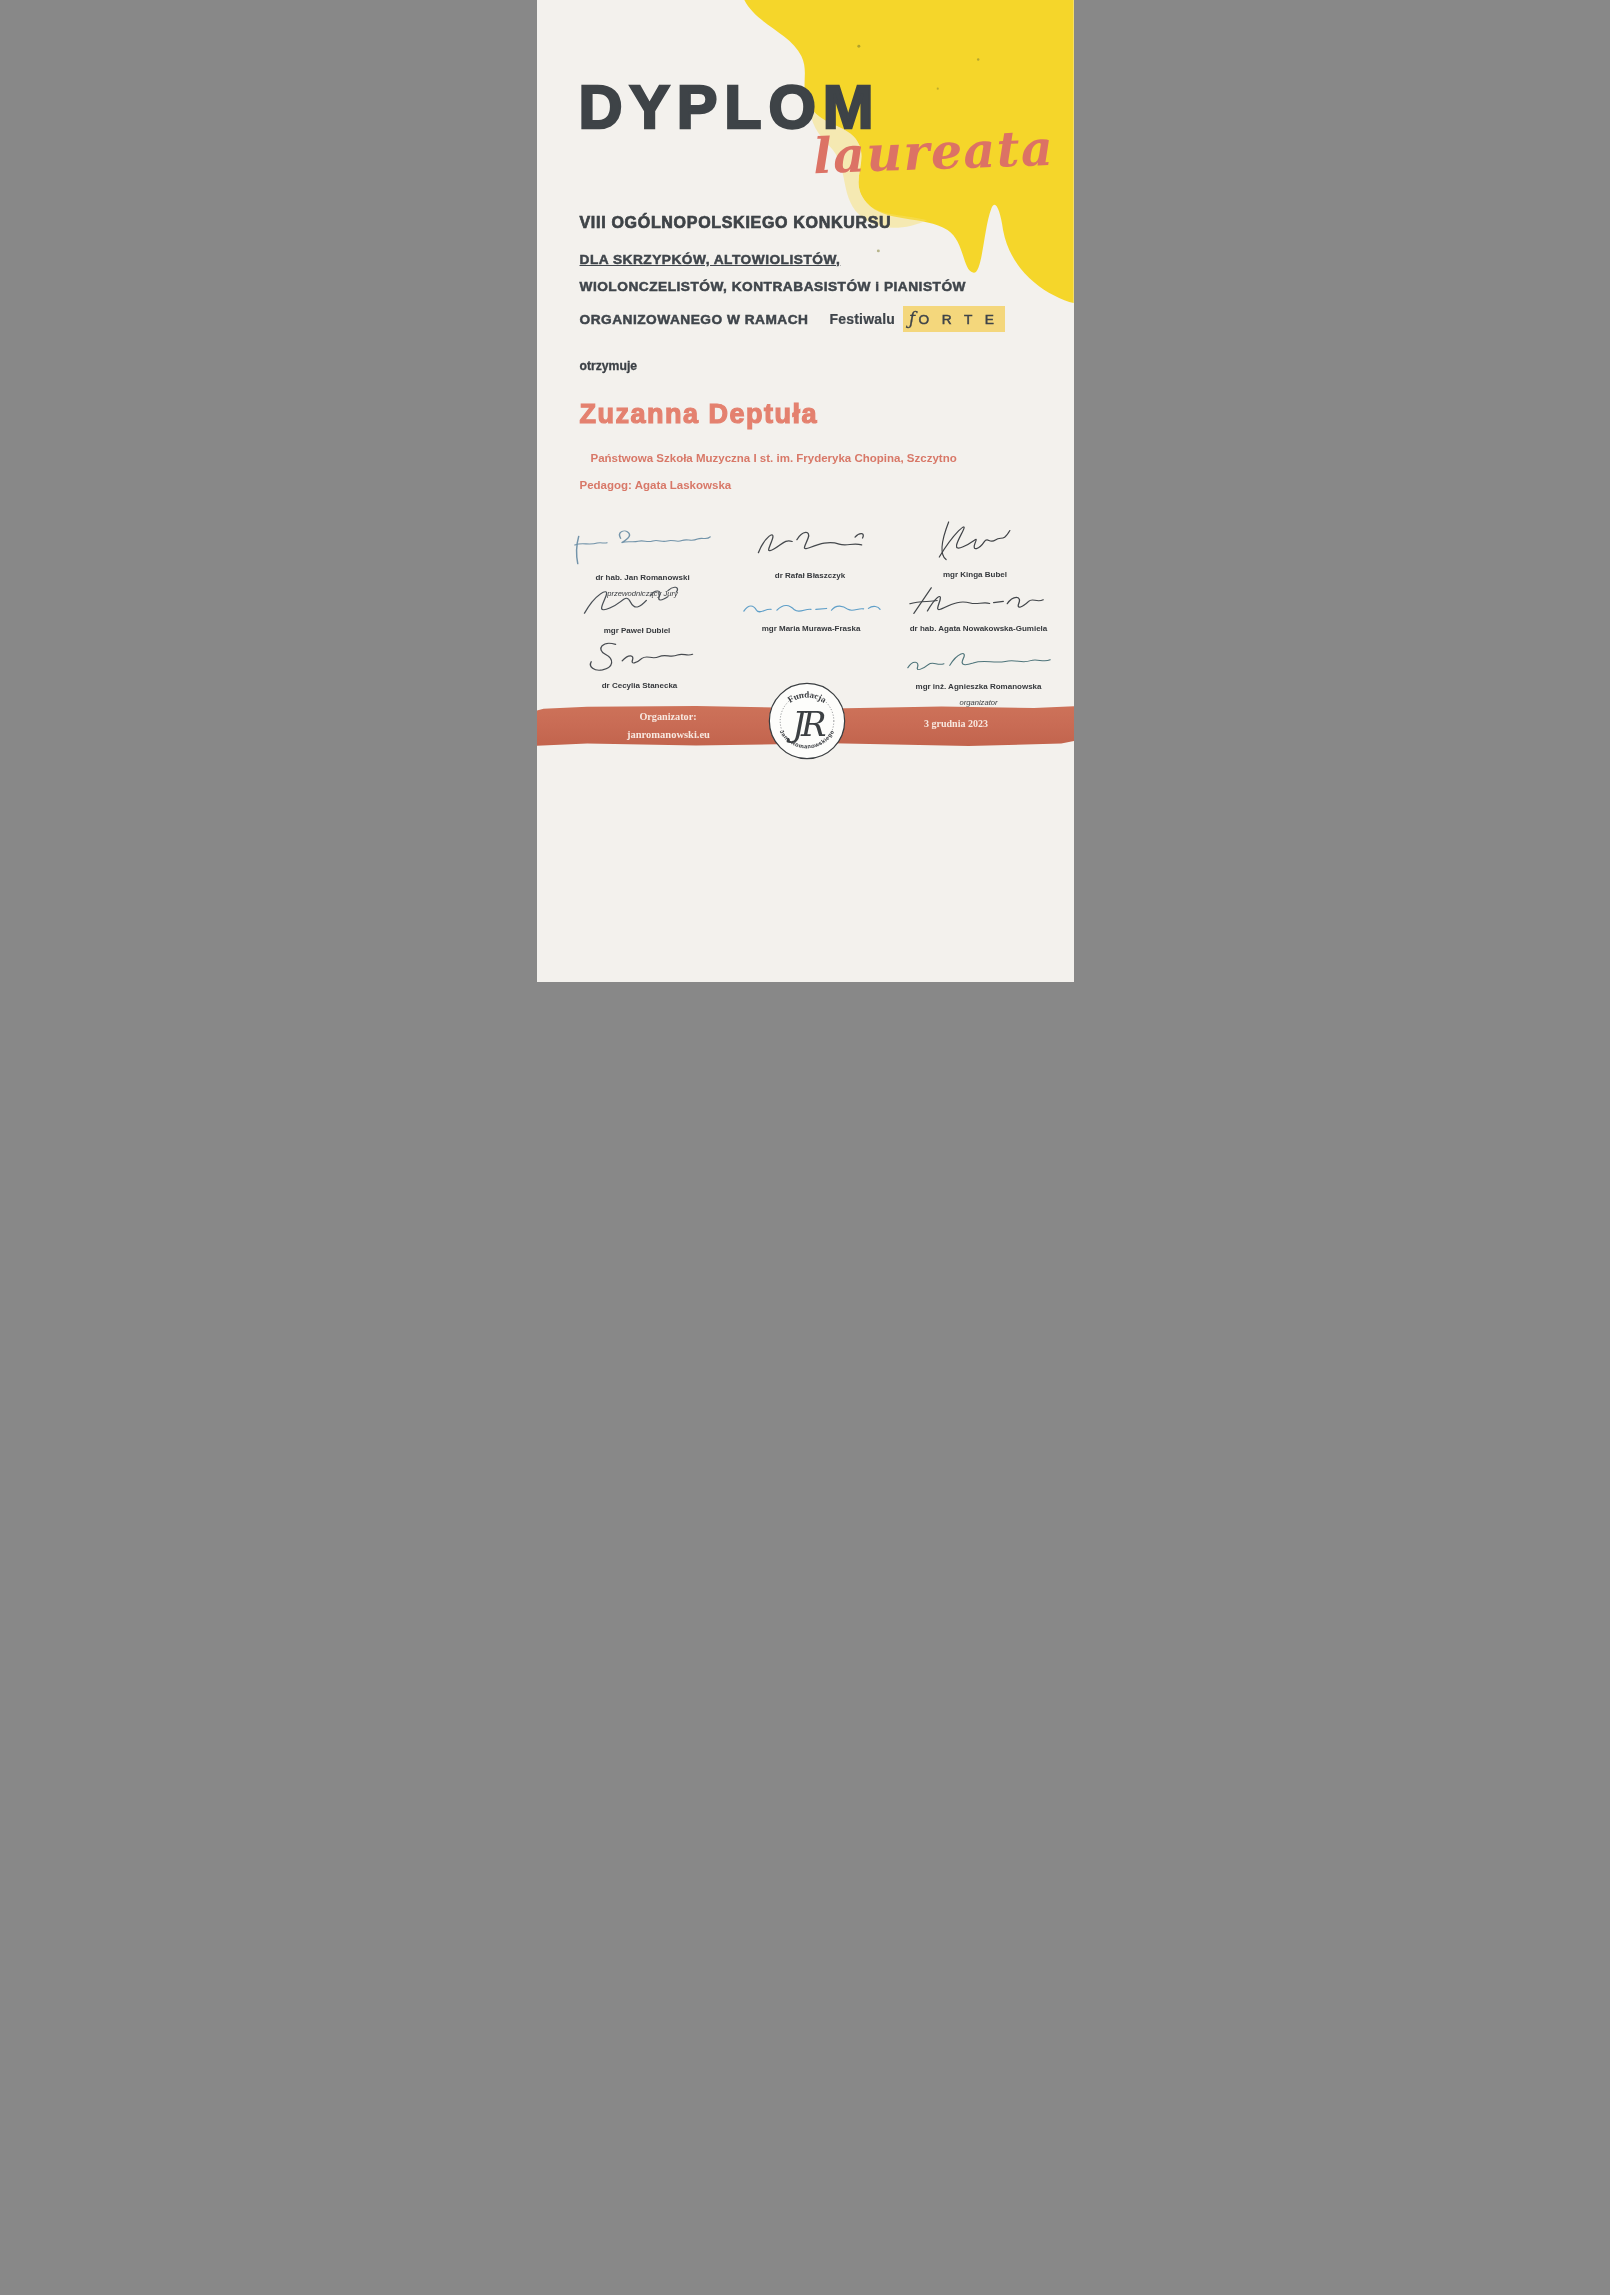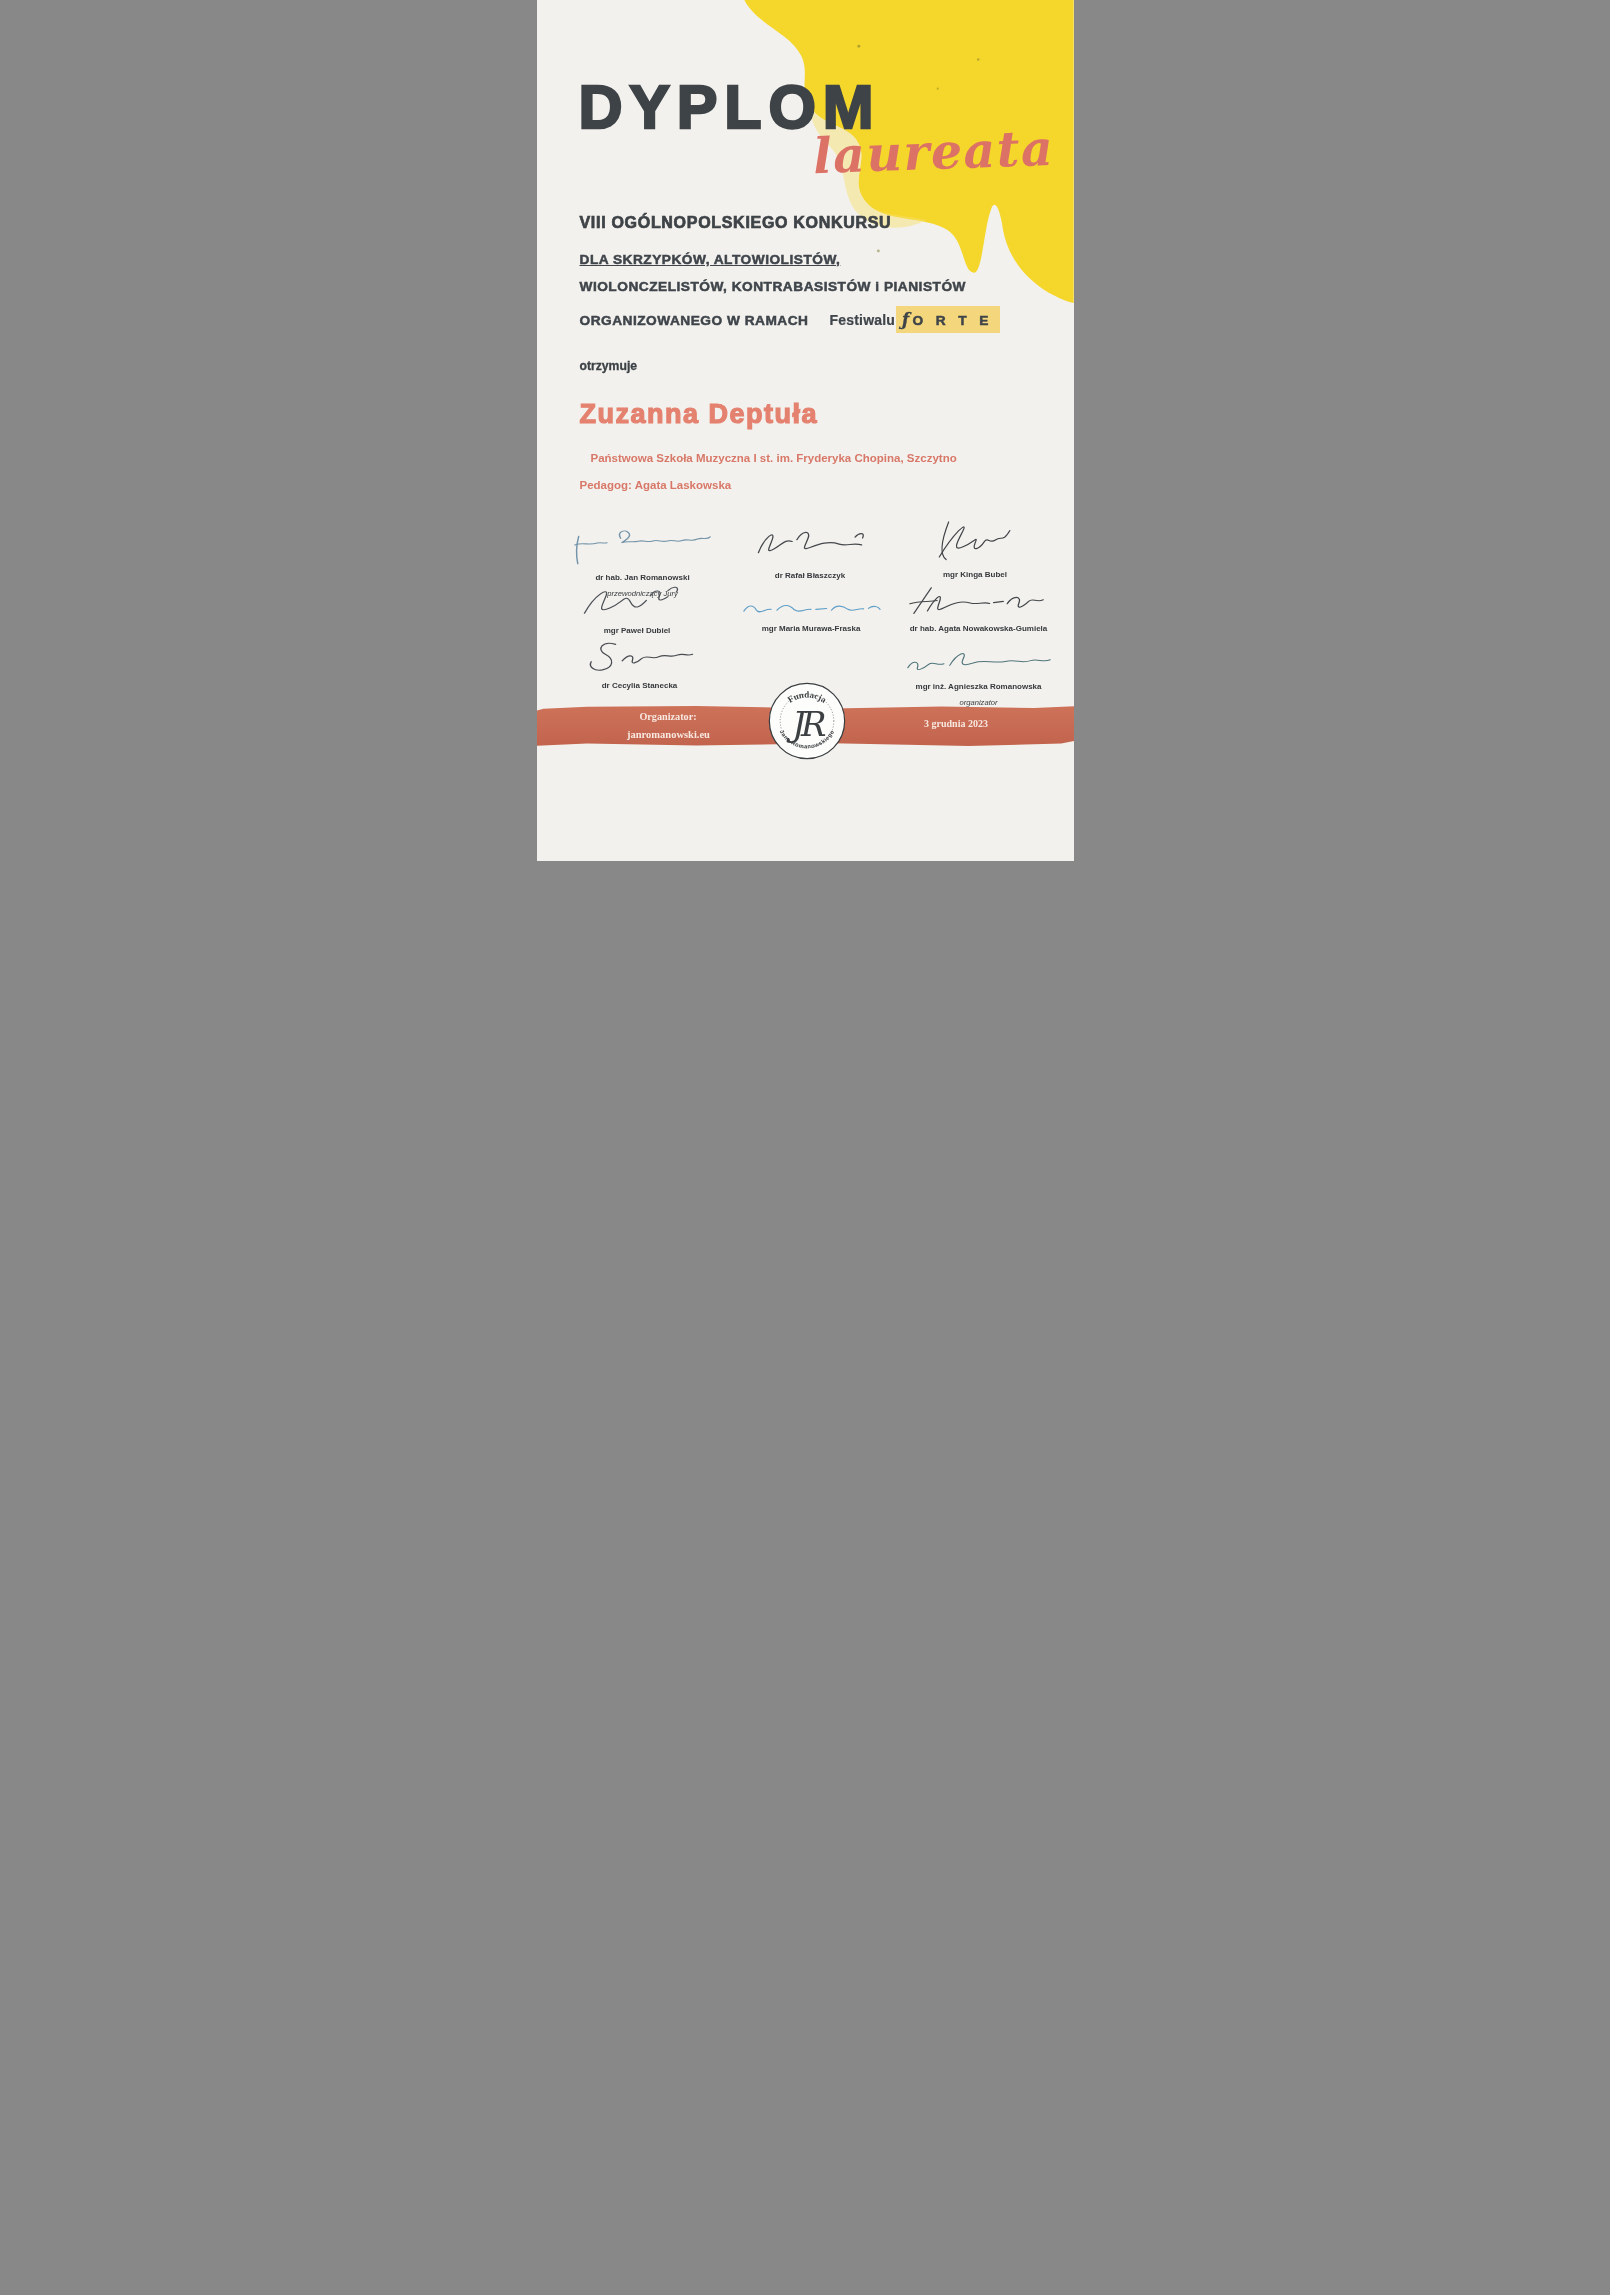--- a/index.html
+++ b/index.html
@@ -1,17 +1,17 @@
 <!DOCTYPE html>
 <html style="font-size:7.8px"><head>
 <meta charset="utf-8">
 <style>
   html,body { margin:0; padding:0; background:#888; }
   #page {
-    position:relative; width:537px; height:861px; margin:0 auto;
+    position:relative; width:537px; height:982px; margin:0 auto;
     background:#f3f1ed; overflow:hidden;
     font-family:"Liberation Sans", sans-serif;
   }
   .abs { position:absolute; }
   
   .title {
     font-size:61px; line-height:1; font-weight:bold; color:#3e4347;
     letter-spacing:6.8px; -webkit-text-stroke:2.4px #3e4347;
   }
   .script-sub {
@@ -26,21 +26,21 @@
   .h2 {
     font-size:13.7px; font-weight:bold; color:#3f454b; letter-spacing:0.5px;
     -webkit-text-stroke:0.5px #3f454b; white-space:nowrap;
   }
   .festival-word {
     font-size:14px; font-weight:bold; color:#3f454b; letter-spacing:0.2px;
     -webkit-text-stroke:0.2px #3f454b; margin-left:21px;
   }
   .festival-box {
     display:inline-block; background:#f4d77c; padding:2.9px 6.8px 3.9px 5.9px;
-    margin-left:1px; color:#3f4449; font-weight:bold;
+    margin-left:8px; color:#3f4449; font-weight:normal;
   }
   .festival-f {
     font-family:"DejaVu Serif", serif; font-style:italic; font-size:16.6px;
     margin-right:2.9px; -webkit-text-stroke:0.3px #3f4449;
   }
   .festival-rest { font-size:13.7px; letter-spacing:4.4px; -webkit-text-stroke:0.5px #3f4449; }
   .receives { font-size:12.2px; font-weight:bold; color:#3c4146; -webkit-text-stroke:0.3px #3c4146; }
   .winner {
     font-size:27px; font-weight:bold; color:#e4816f; letter-spacing:1.5px;
     -webkit-text-stroke:1.2px #e4816f; white-space:nowrap;

